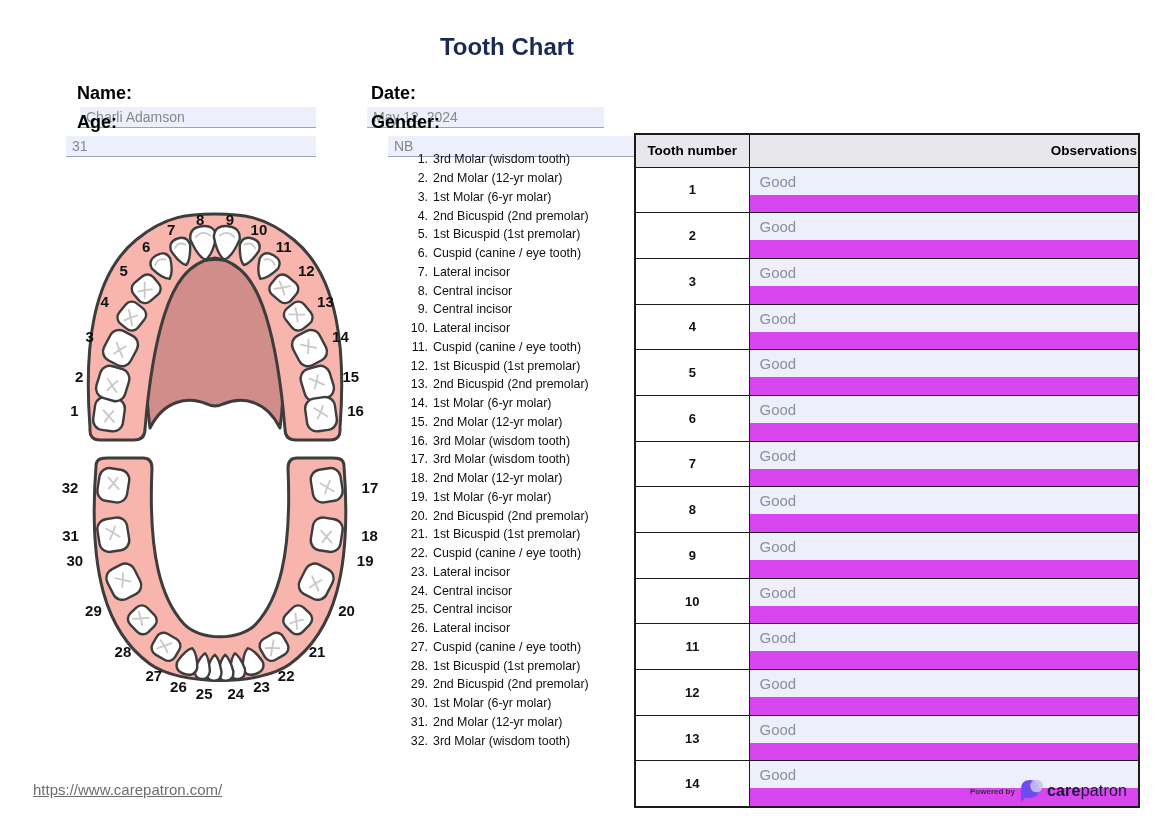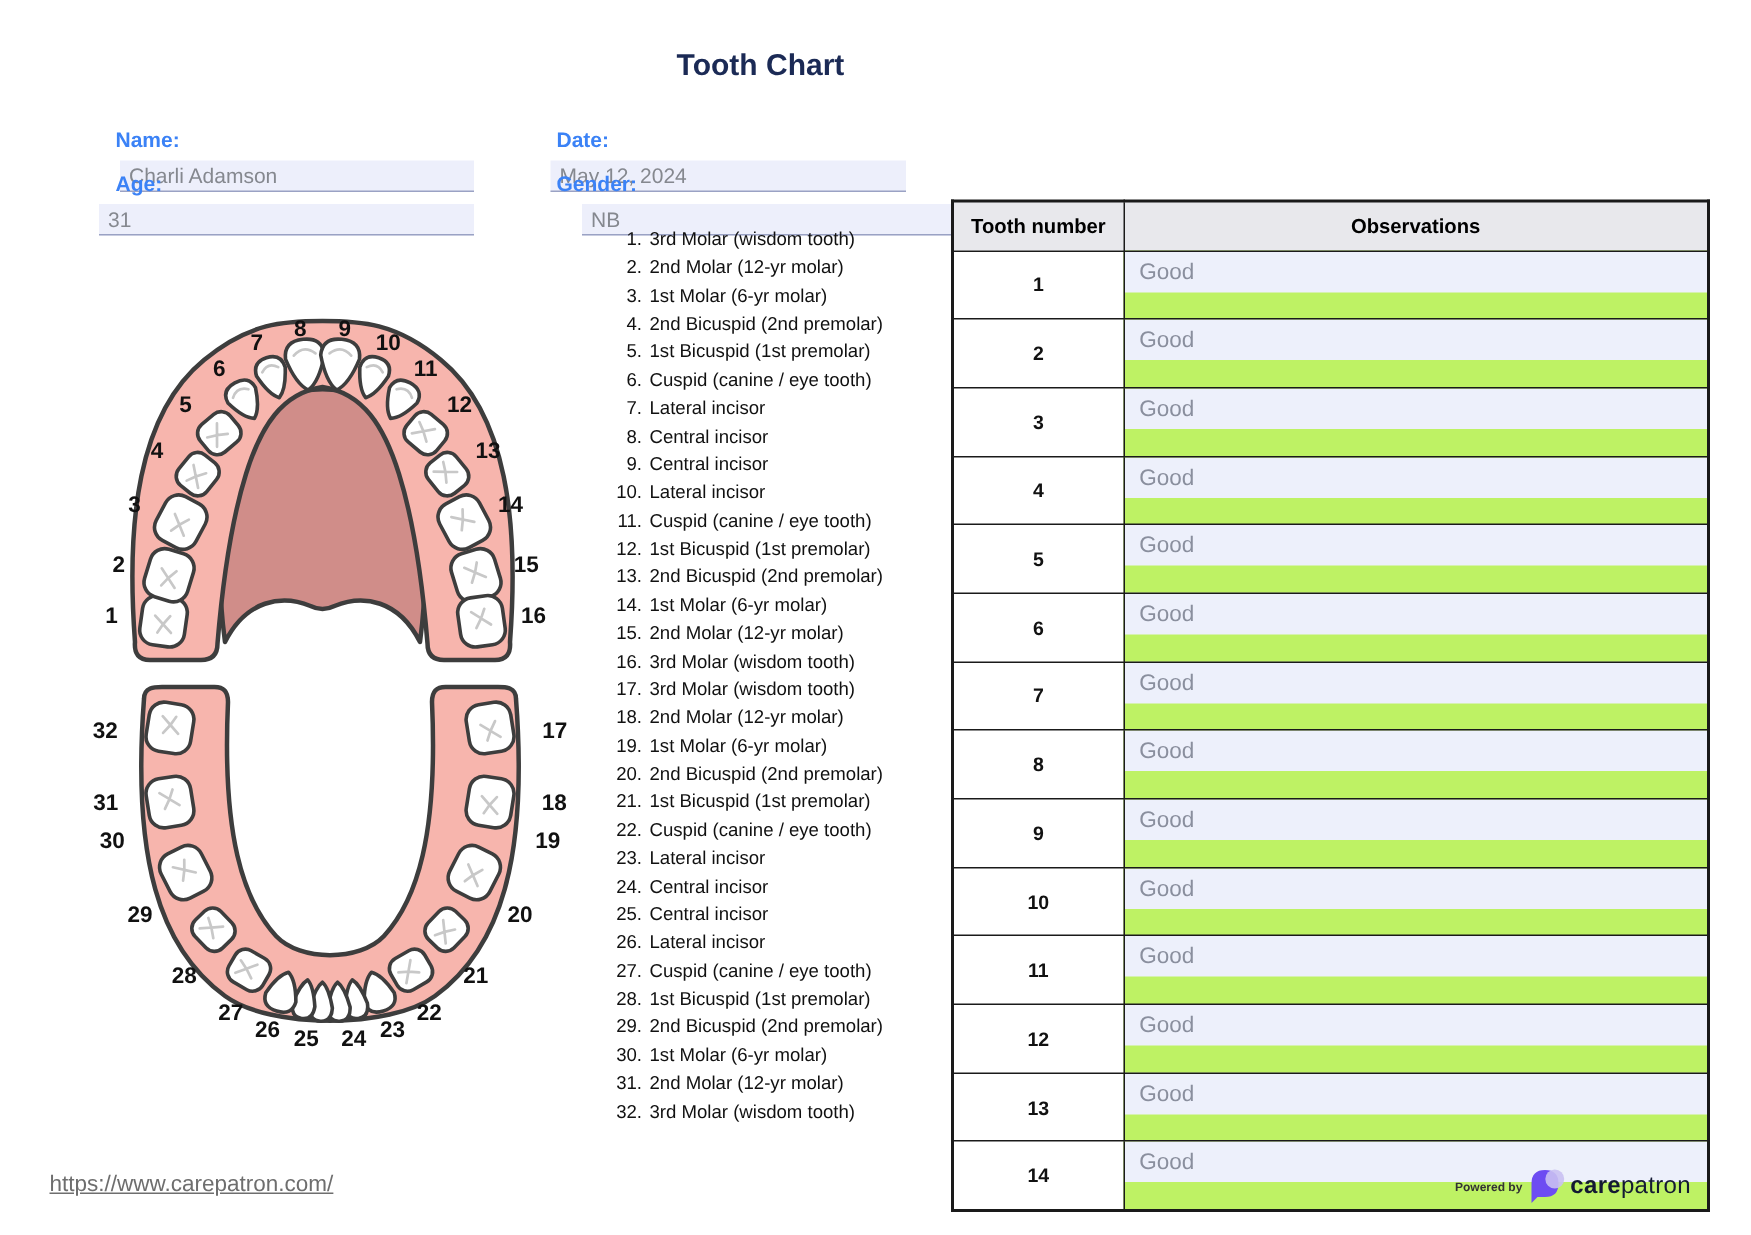--- a/index.html
+++ b/index.html
@@ -2,24 +2,24 @@
 <html><head>
 <meta charset="utf-8">
 <style>
   html,body{margin:0;padding:0;background:#ffffff;}
   .page{
     position:relative; width:1167px; height:823px; background:#ffffff;
     font-family:"Liberation Sans", sans-serif; overflow:hidden;
   }
   .title{
     position:absolute; left:0; top:33px; width:1014px; margin:0;
-    text-align:center; font-size:20px; font-weight:bold; color:#1b2a55;
+    text-align:center; font-size:24px; font-weight:bold; color:#1b2a55;
   }
   .field-label{
-    position:absolute; font-size:14px; font-weight:bold; color:#3b82f6; line-height:21px;padding-left:44px;
+    position:absolute; font-size:18px; font-weight:bold; color:#000000; line-height:21px;padding-left:44px;
   }
   .input{
     position:absolute; height:21px; background:#edeffb; border-bottom:1px solid #9aa2c4;
     font-size:14px; color:#85888f; line-height:21px; padding-left:6px; box-sizing:border-box;margin-top:25px;
   }
   .arch{ position:absolute; }
   #upper-arch{ left:60px; top:198px; width:310px; height:250px; }
   #lower-arch{ left:60px; top:452px; width:320px; height:270px; }
   .tooth-list{
     position:absolute; left:400px; top:150px; width:235px; margin:0; padding:0;
@@ -28,24 +28,24 @@
   .tooth-list li{ display:flex; height:18.75px; align-items:center; font-size:12.4px; }
   .tooth-list .ln{ width:28px; text-align:right; margin-right:5px; flex:none; }
   .obs-table{
     position:absolute; left:634px; top:85px; width:506px;
     border-collapse:collapse; border:2.5px solid #1a1a1a; table-layout:fixed;margin-top:48px;
   }
   .obs-table th, .obs-table td{ border:1.5px solid #1a1a1a; }
   .obs-table thead tr{ height:33px; }
   .obs-table th{ background:#e8e8ec; font-size:13.5px; color:#000; }
   .th-num{ width:114px; text-align:center; }
-  .th-obs{ text-align:center; }
+  .th-obs{ text-align:right; }
   .obs-table tbody tr{ height:45.7px; }
   .td-num{ text-align:center; vertical-align:middle; font-weight:bold; font-size:13px; color:#111; background:#fff; }
-  .td-obs{ padding:0 0 6px 0; vertical-align:top; background:#bef264; }
+  .td-obs{ padding:0 0 6px 0; vertical-align:top; background:#d946ef; }
   .obs-field{
     height:100%; box-sizing:border-box; background:#edf0fb;
     padding:5px 10px; font-size:15px; color:#8a8f9e;
   }
   .footer-link{
     position:absolute; left:33px; top:781px; font-size:15px; color:#6e6e6e;
     text-decoration:underline; cursor:pointer;
   }
   .powered{
     position:absolute; left:970px; top:776px; height:30px;

